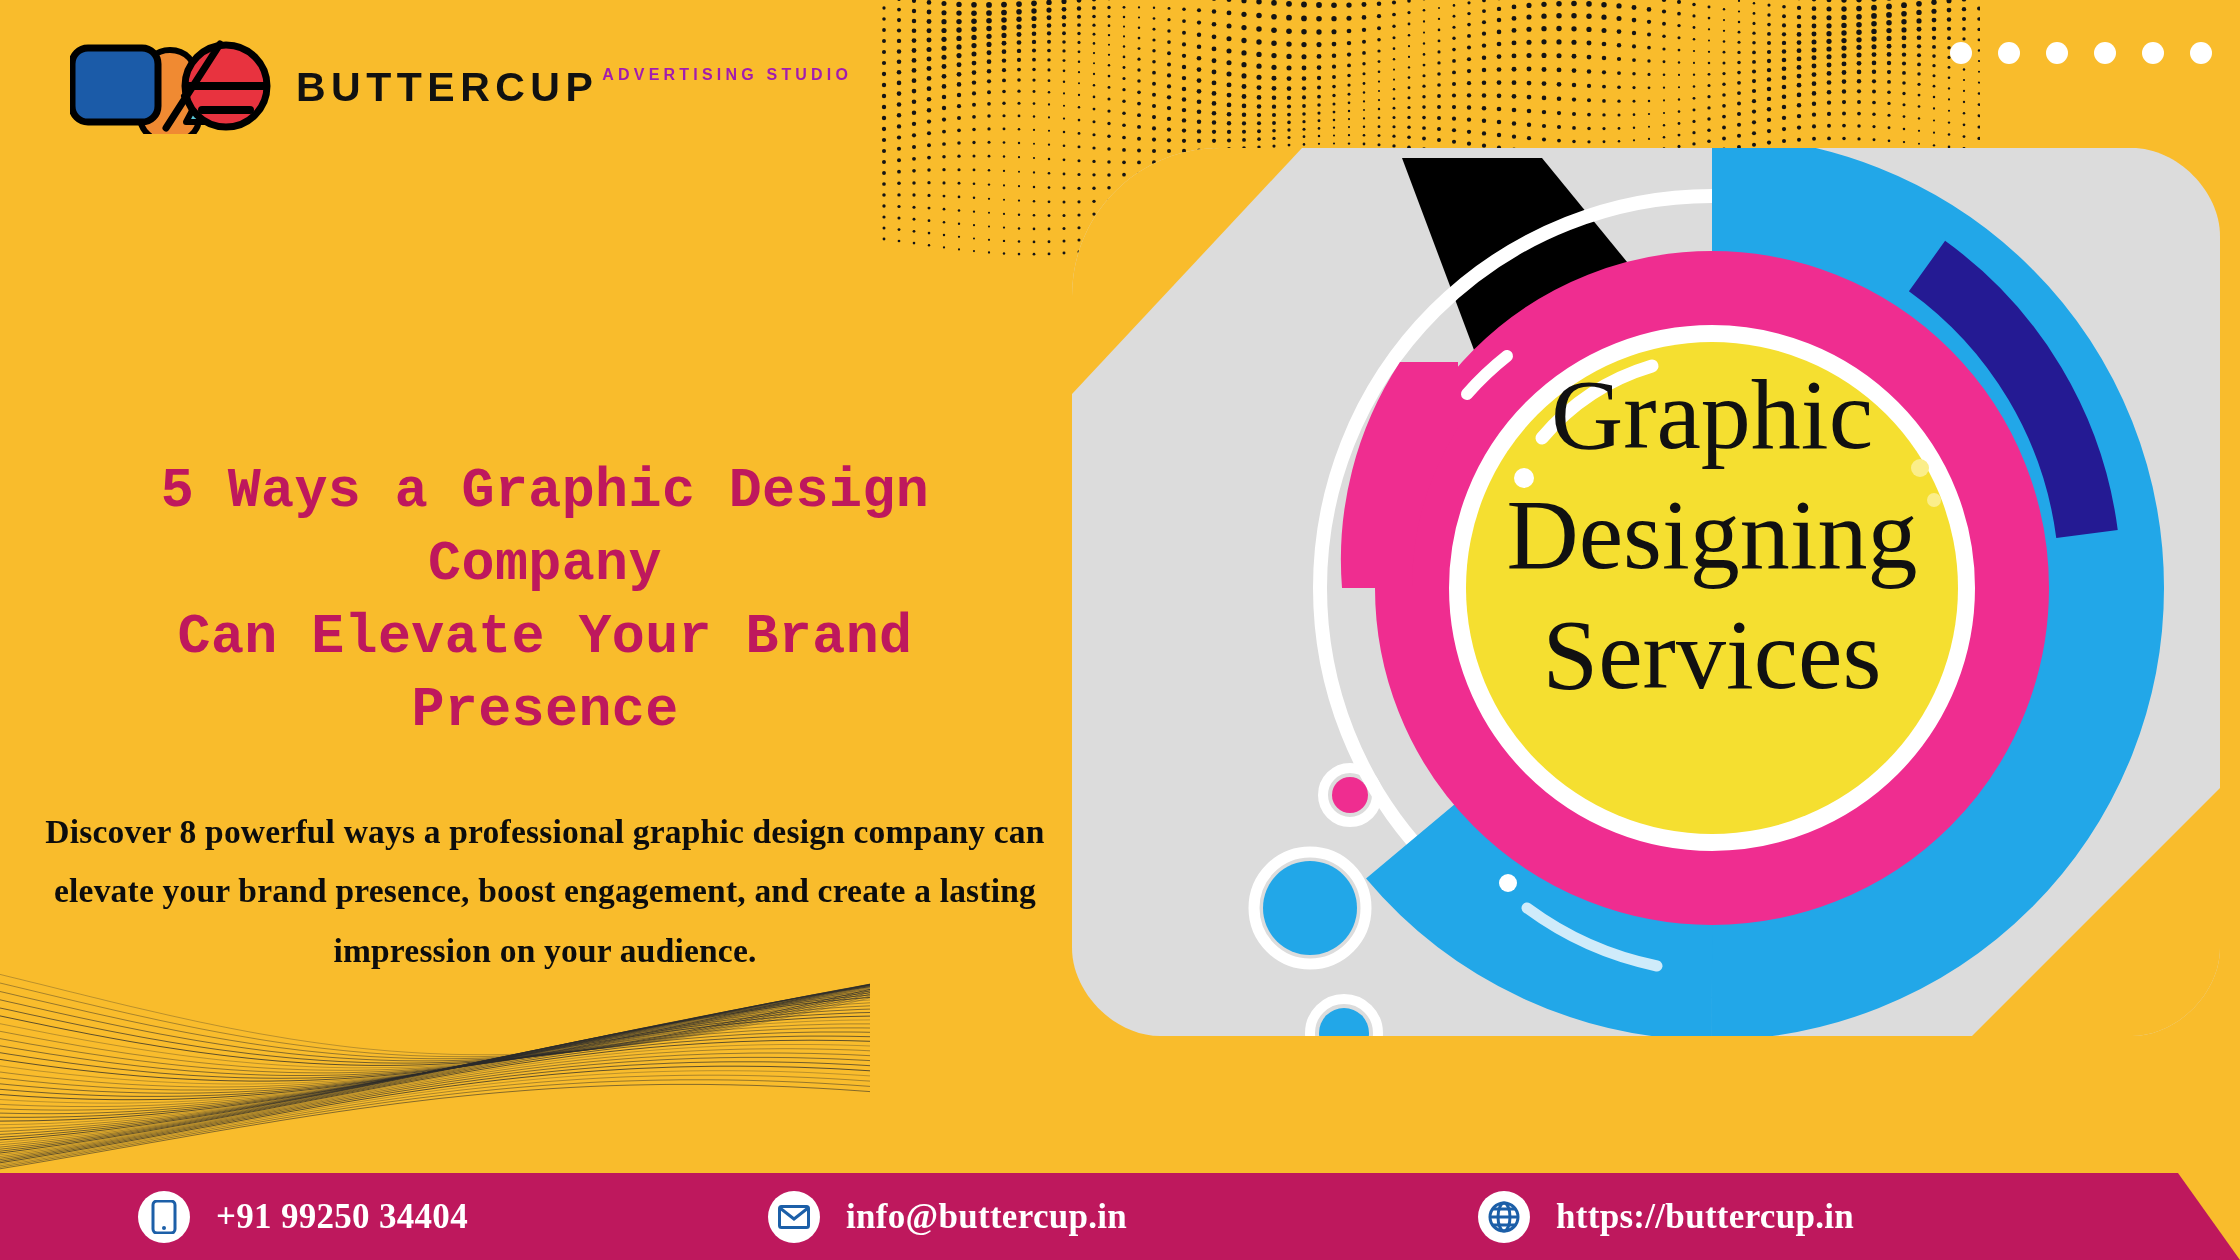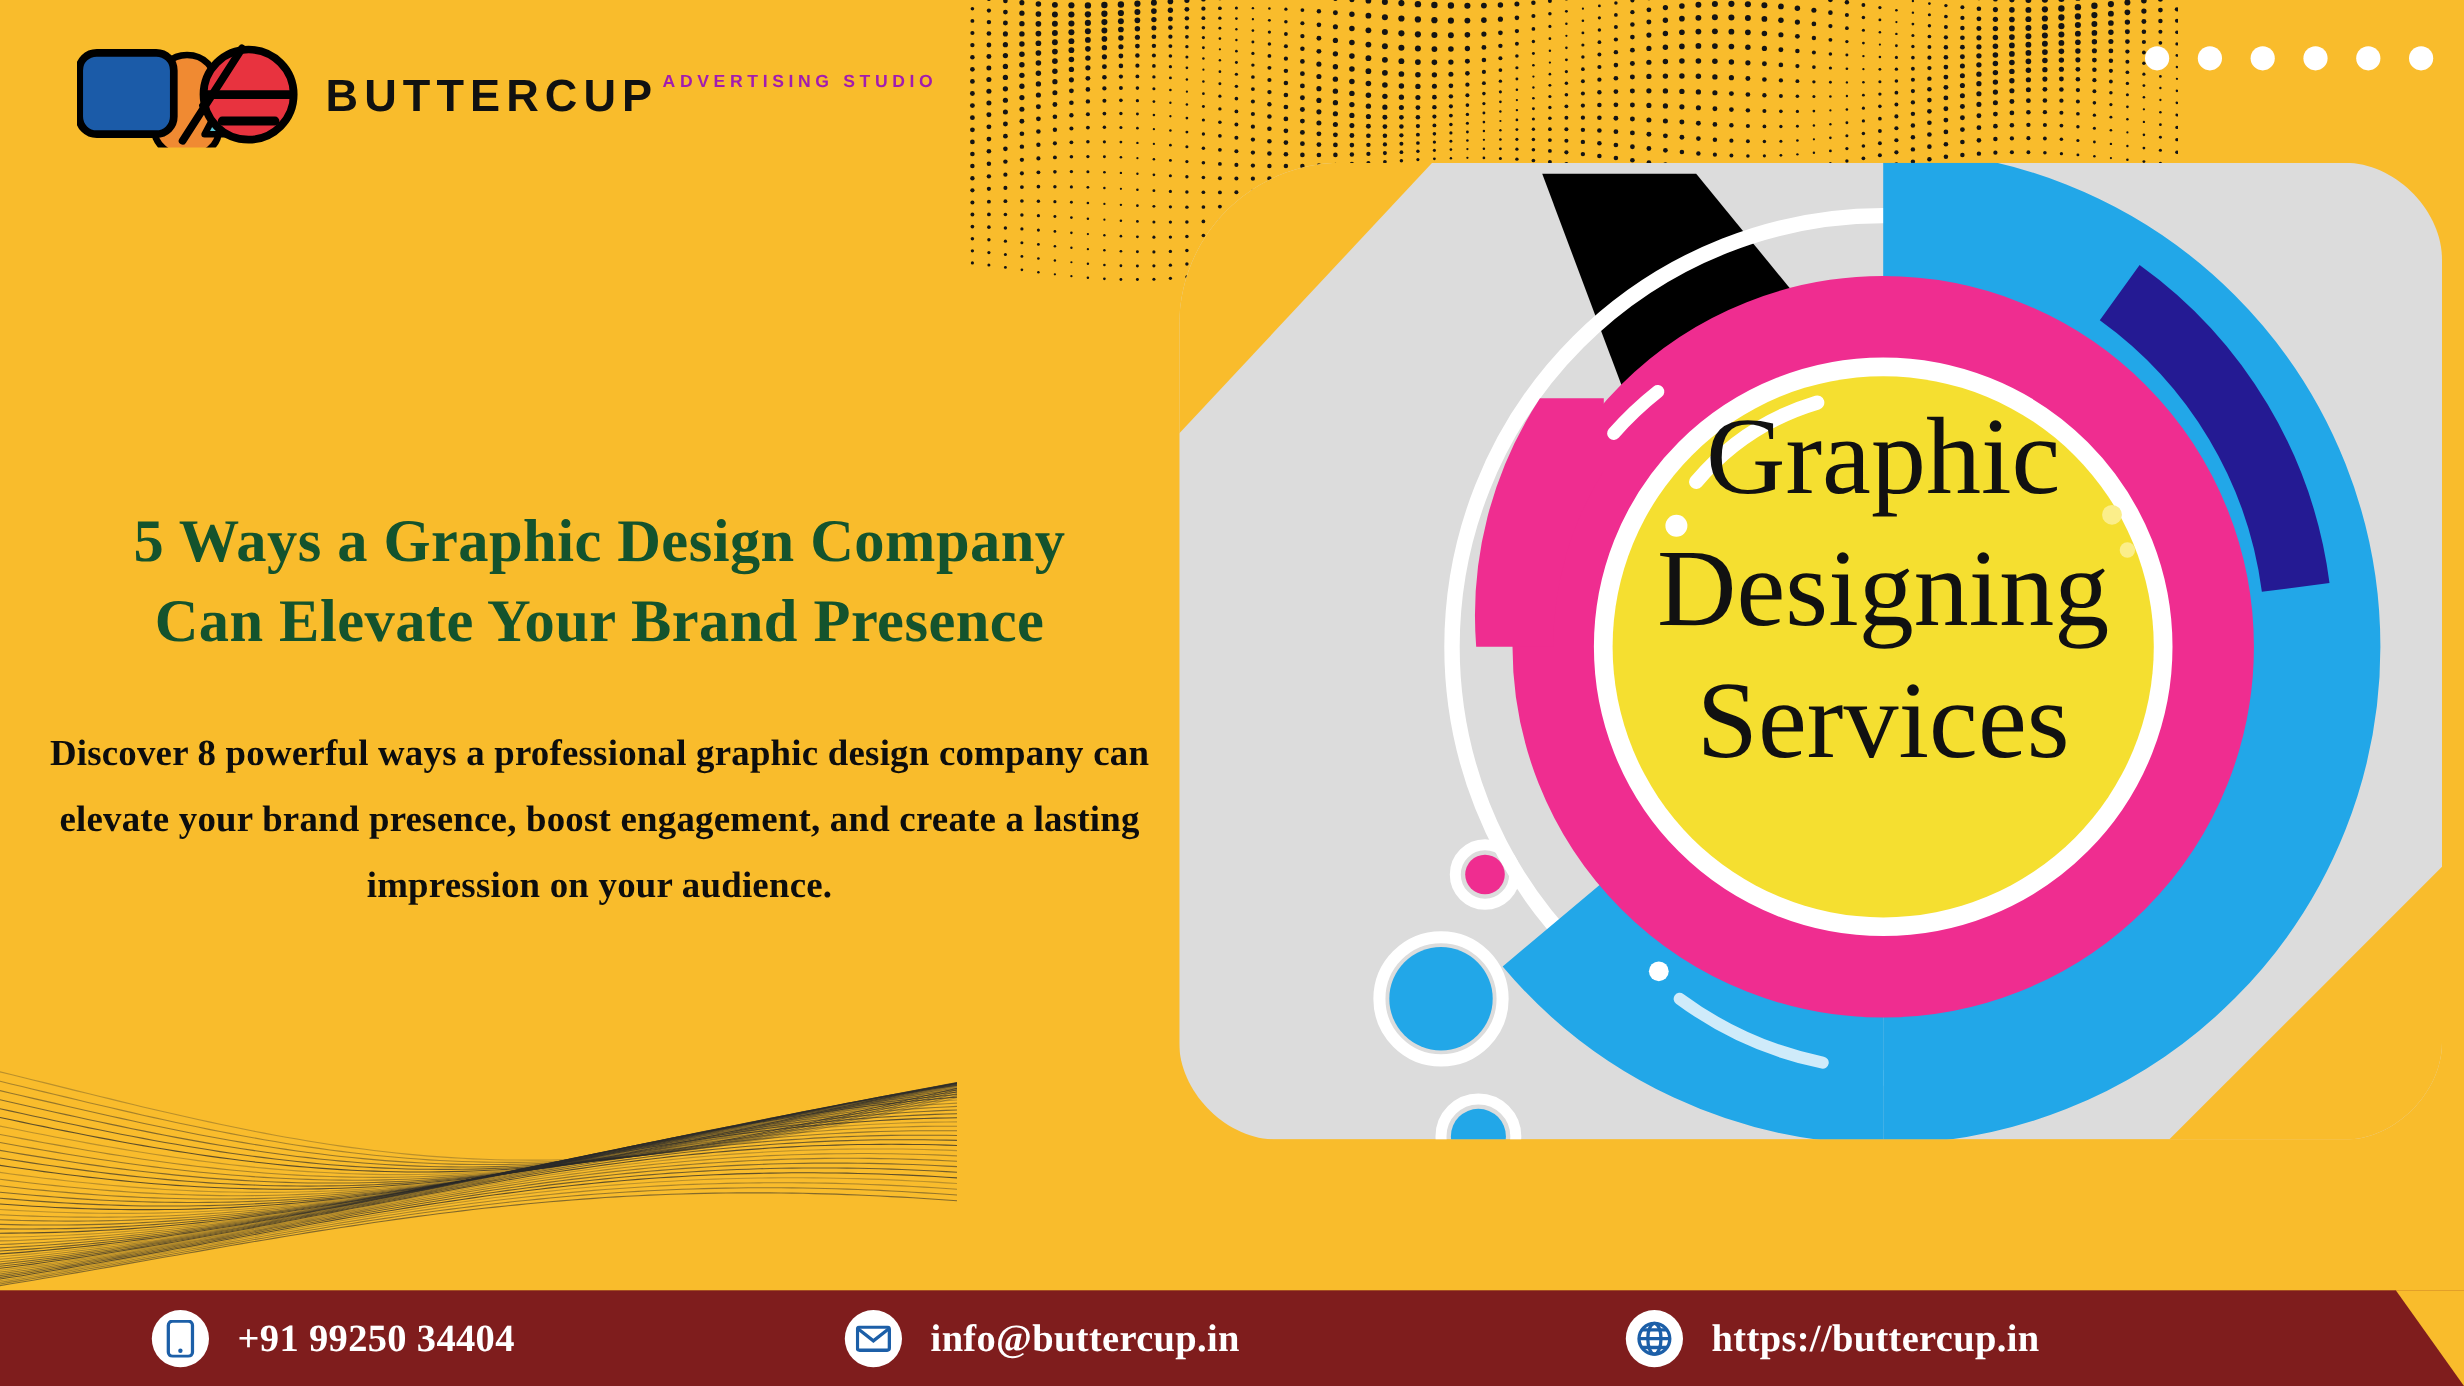--- a/index.html
+++ b/index.html
@@ -51,42 +51,42 @@
     font-size:16px; font-weight:700; color:#a21caf;
     letter-spacing:4.2px; line-height:1;
   }
 
   
   .copy {
     position:absolute; left:40px; top:455px; width:1010px;
     text-align:center;
   }
   .headline {
-    font-family:Liberation Serif, serif;
+    font-family:Liberation Mono, monospace;
     font-weight:700; font-size:55px; line-height:1.33;
-    color:#14532d; letter-spacing:.4px;
+    color:#be185d; letter-spacing:.4px;
   }
   .subcopy {
     margin-top:54px;
     font-family:"Liberation Serif", serif;
     font-weight:700; font-size:33.5px; line-height:1.78;
     color:#0d0d0d; letter-spacing:.2px;
   }
 
   
   .hero {
     position:absolute; left:1072px; top:148px;
     width:1148px; height:888px;border-radius:11px;
   }
 
   
   .footer {
     position:absolute; left:0; bottom:0;
     width:100%; height:87px;
-    background:#7f1d1d;
+    background:#be185d;
     display:flex; align-items:center;
   }
   .footer::after{
     content:""; position:absolute; right:0; top:0;
     width:0; height:0;
     border-top:87px solid #F9BC2C;
     border-left:62px solid transparent;
   }
   .contact {
     display:flex; align-items:center; gap:26px;

